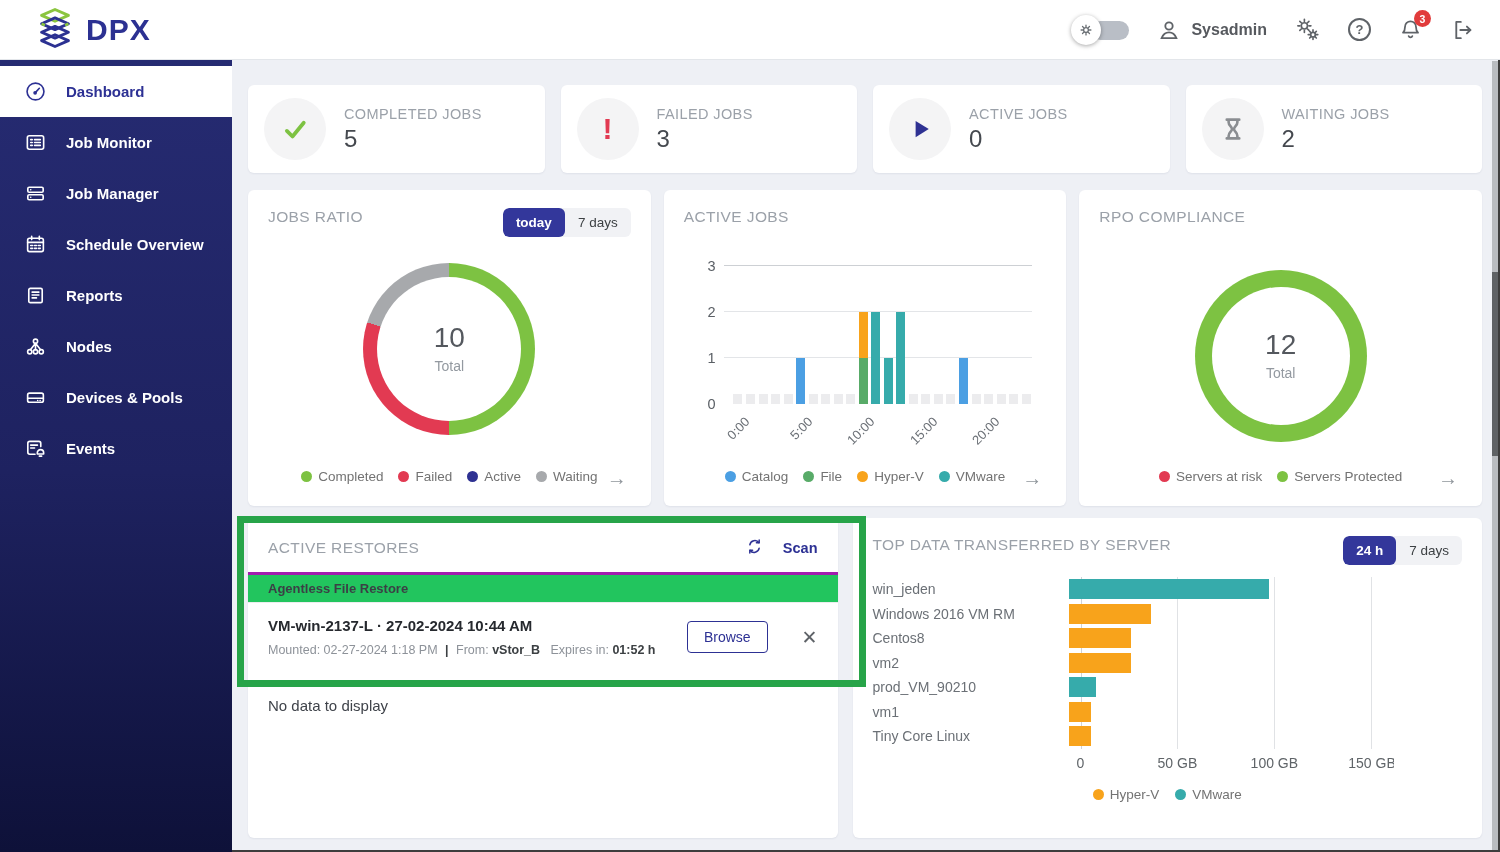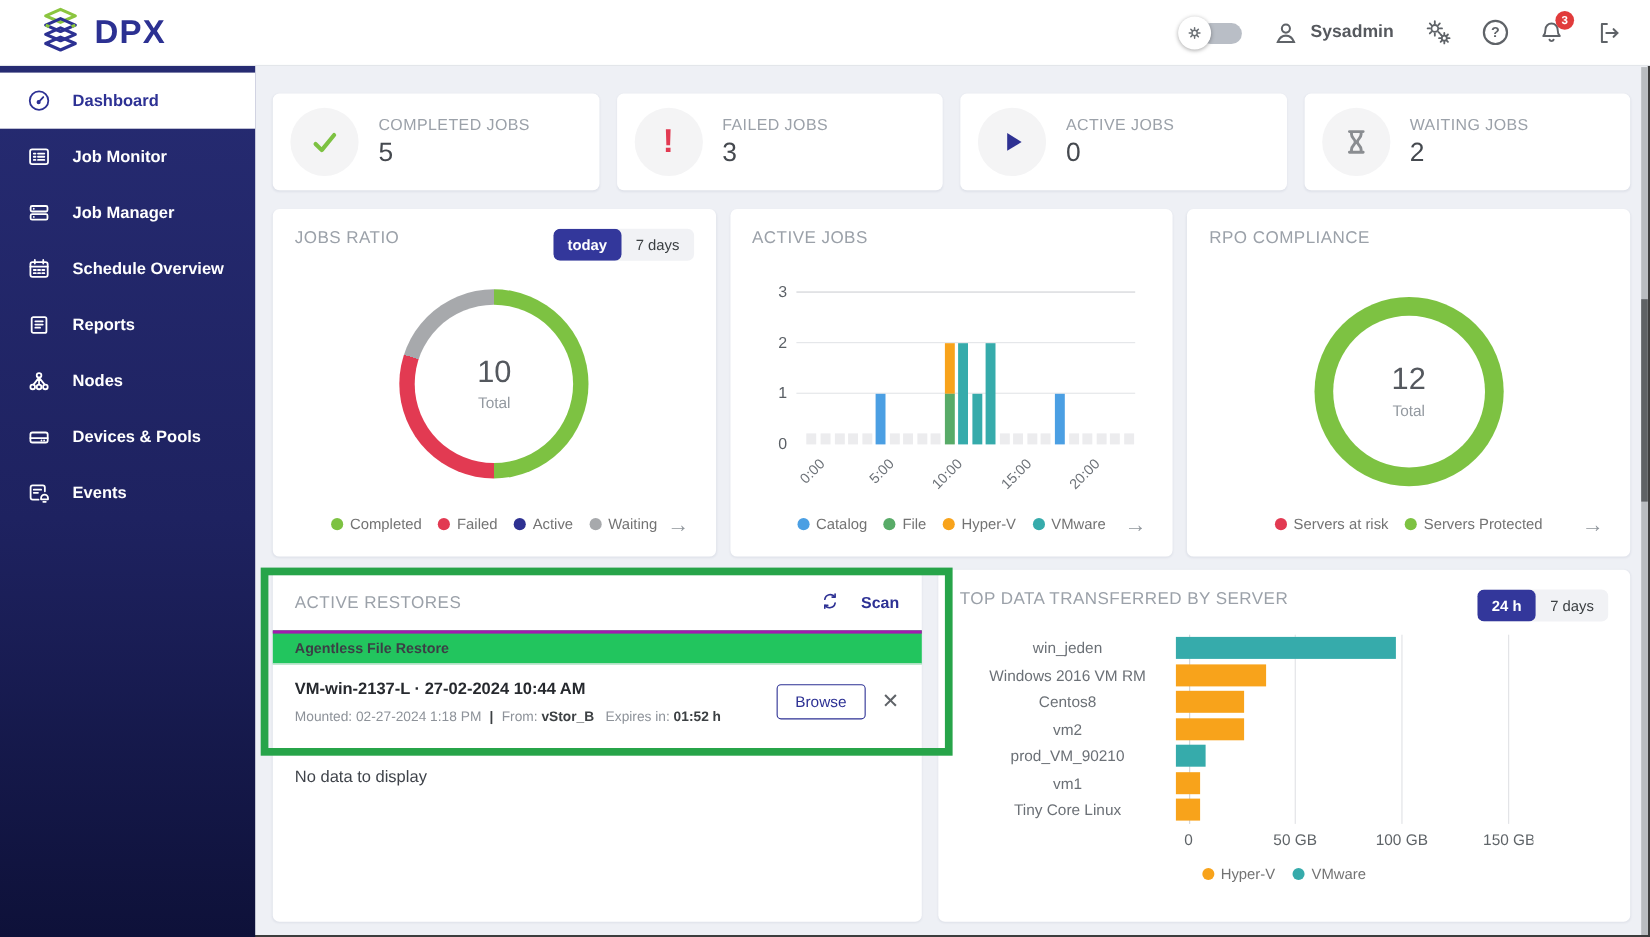--- a/index.html
+++ b/index.html
@@ -87,41 +87,41 @@
                transform:rotate(-45deg); transform-origin:100% 0; white-space:nowrap; }
 
   
   .bottom-row { display:flex; gap:15px; height:320px; }
   .bottom-row .card { flex:1; }
 
   .ar-head { display:flex; align-items:center; justify-content:space-between; padding:20px 20px 14px; }
   .scan-btn { display:flex; align-items:center; gap:20px; color:#2d3194; font-size:14.5px; font-weight:bold; cursor:pointer; }
   .section-strip { background:#22c55e; border-top:3px solid #a21caf; border-bottom:1px solid #ececee;
                    padding:6px 20px; font-size:13px; font-weight:bold; color:#3b3f45; }
-  .restore-entry { display:flex; align-items:center; padding:14px 20px 16px; }
+  .restore-entry { display:flex; align-items:center; padding:14px 20px 16px;gap:19px; }
   .re-info { flex:1; min-width:0; }
   .re-title { font-size:15px; font-weight:bold; color:#26292e; }
   .re-meta { margin-top:9px; font-size:12.5px; color:#8d9299; }
   .re-meta b { color:#3c4043; }
   .re-meta .sep { color:#3c4043; font-weight:bold; padding:0 4px; }
   .browse-btn { border:1px solid #2d3194; color:#2d3194; background:#fff; border-radius:4px;
                 padding:7px 16px; font-size:14px; cursor:pointer; font-family:inherit; }
   .close-x { margin-left:15px; color:#5f6368; font-size:19px; cursor:pointer; }
   .strip2 { margin-top:11px; }
   .no-data { padding:24px 20px; font-size:15px; color:#3f434a; }
 
   
   .td-card { padding:18px 20px; }
   .td-chart { position:relative; margin-top:12px; }
   .td-grid { position:absolute; left:208px; right:12px; top:0; height:172px; }
   .td-vline { position:absolute; top:0; bottom:0; width:1px; background:#e0e2e5; }
   .td-vline.zero { background:#cfd2d6; }
   .td-rows { position:relative; }
   .td-row { display:flex; align-items:center; height:24.5px; }
-  .td-label { width:196px; text-align:center; font-size:14px; color:#6b7076; white-space:nowrap; }
+  .td-label { width:196px; text-align:left; font-size:14px; color:#6b7076; white-space:nowrap; }
   .td-barzone { flex:1; margin-right:12px; position:relative; height:20px; }
   .td-bar { position:absolute; left:0; top:0; bottom:0; }
   .td-ticks { position:relative; margin:6px 12px 0 208px; height:24px; }
   .td-tick { position:absolute; transform:translateX(-50%); font-size:14px; color:#5f6468; white-space:nowrap; }
   .td-tick.clip { width:46px; overflow:hidden; text-align:center; }
   .td-legend { display:flex; justify-content:center; gap:16px; margin-top:8px; }
 
   
   .annotation-box { position:absolute; left:237px; top:516px; width:629px; height:171px;
                     border:7px solid #27a449; z-index:50; pointer-events:none; }

